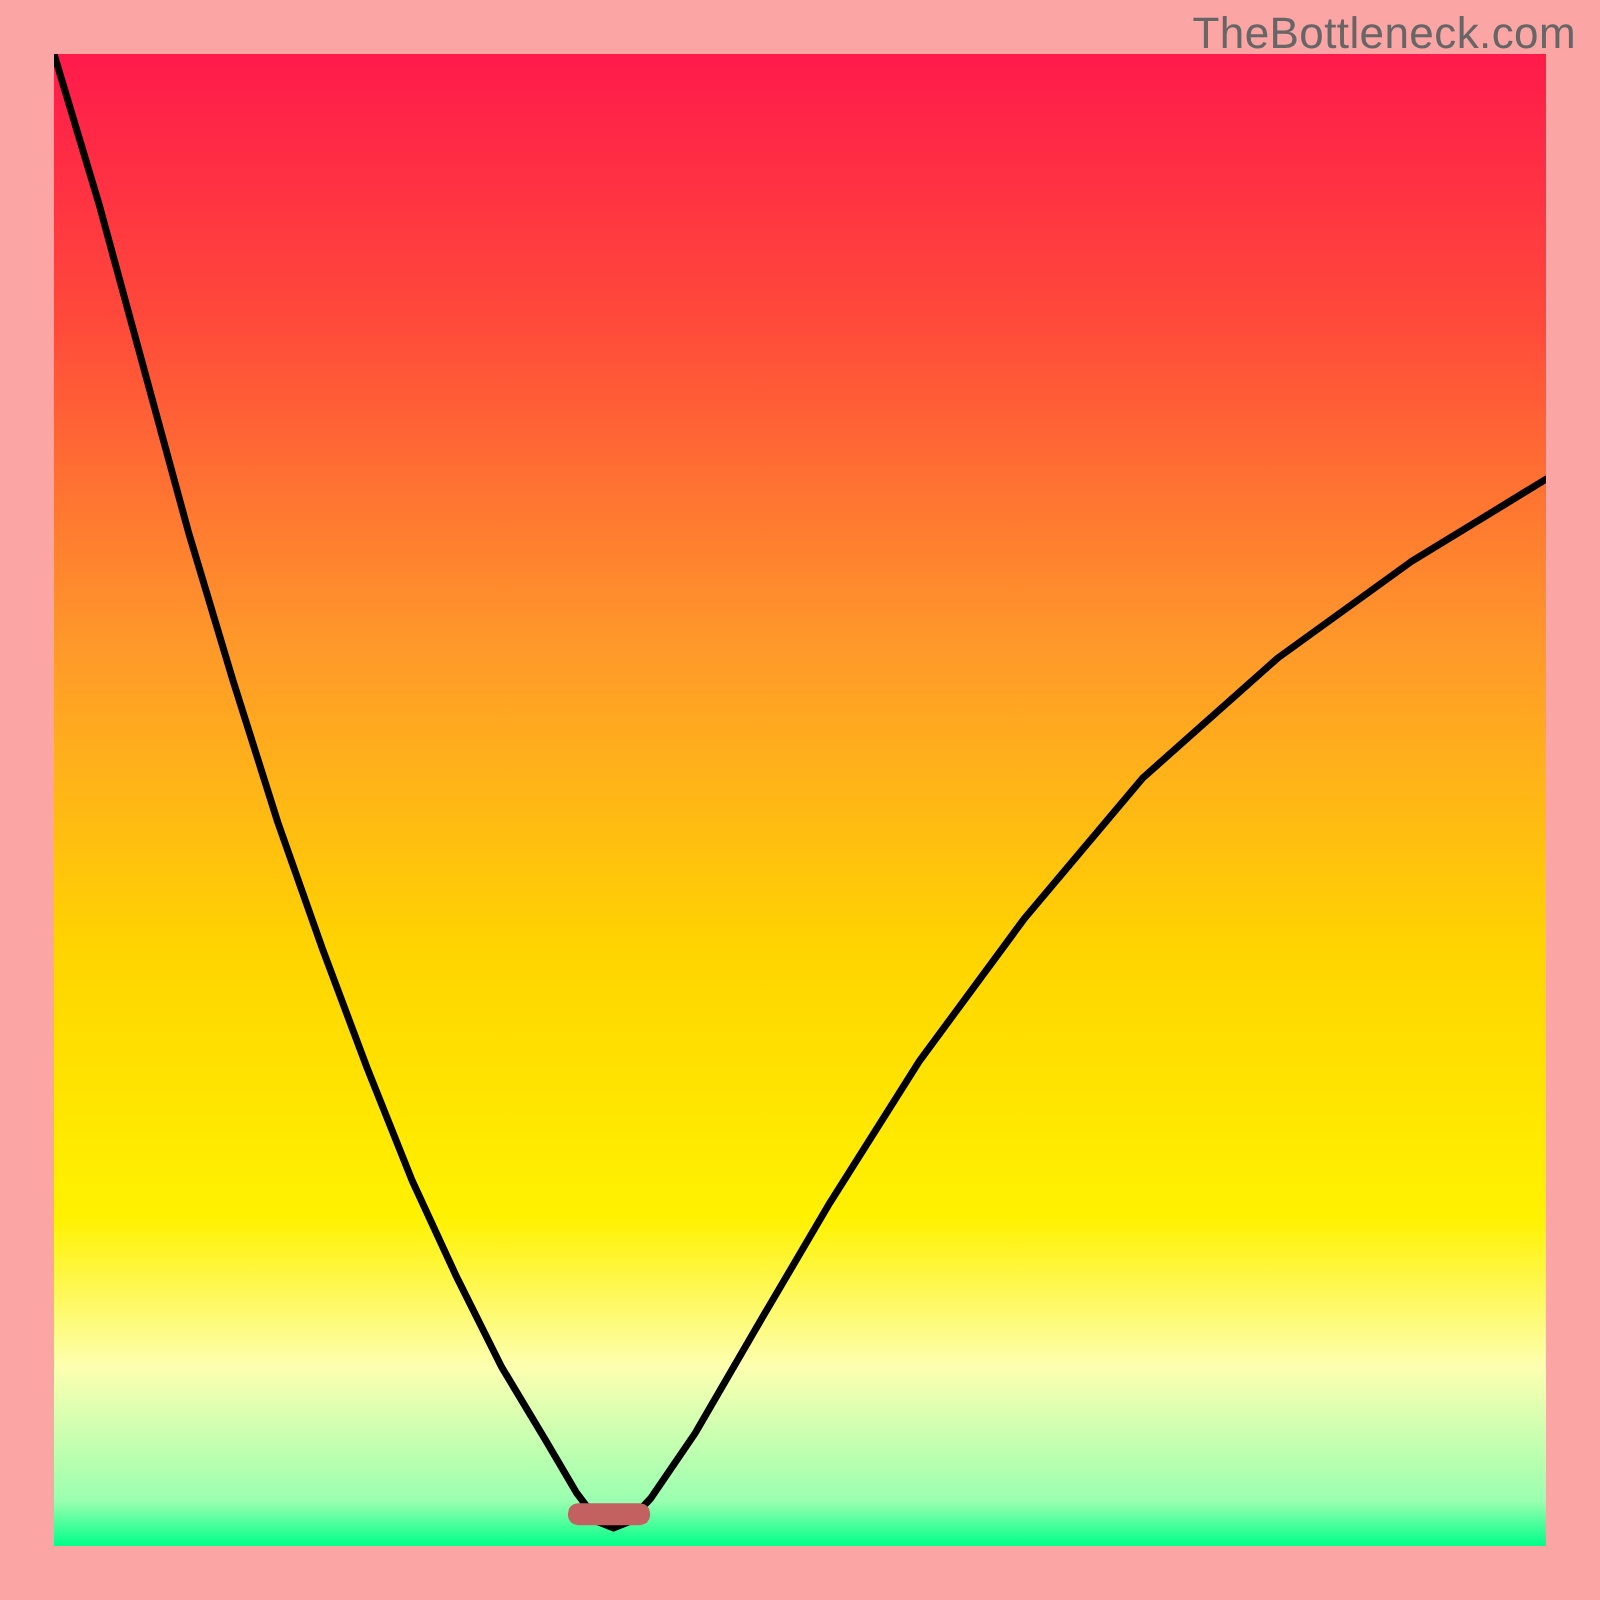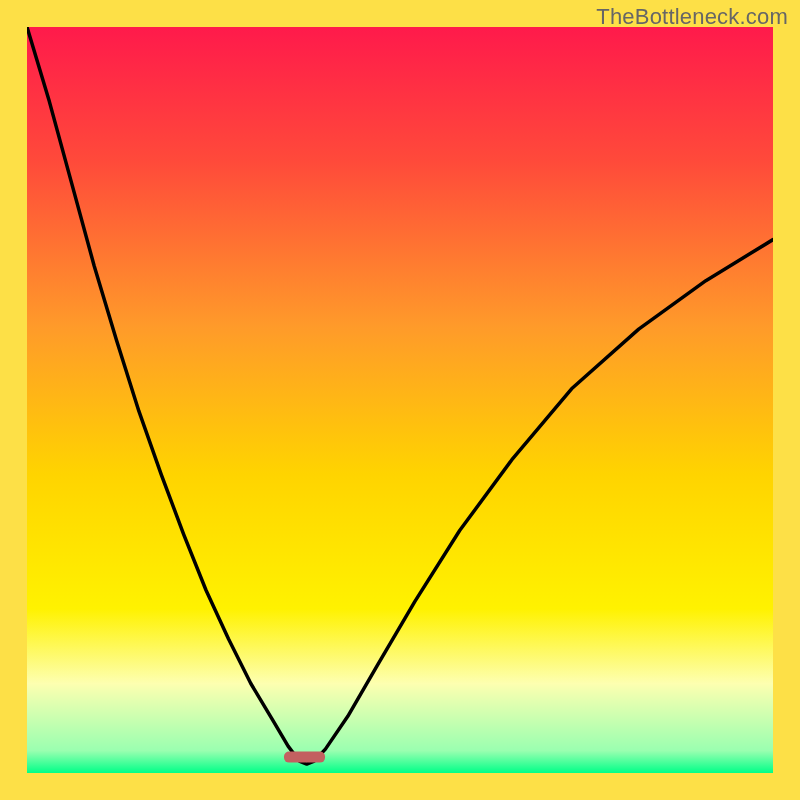--- a/index.html
+++ b/index.html
@@ -8,21 +8,21 @@
     width: 800px;
     height: 800px;
     overflow: hidden;
     background: #000;
     font-family: Arial, Helvetica, sans-serif;
   }
   .frame {
     position: relative;
     width: 800px;
     height: 800px;
-    background: #fde047;
+    background: #fca5a5;
   }
   .watermark {
     position: absolute;
     top: 4px;
     right: 12px;
     color: #666;
     font-size: 22px;
     font-weight: 500;
     letter-spacing: 0.2px;
     z-index: 5;

